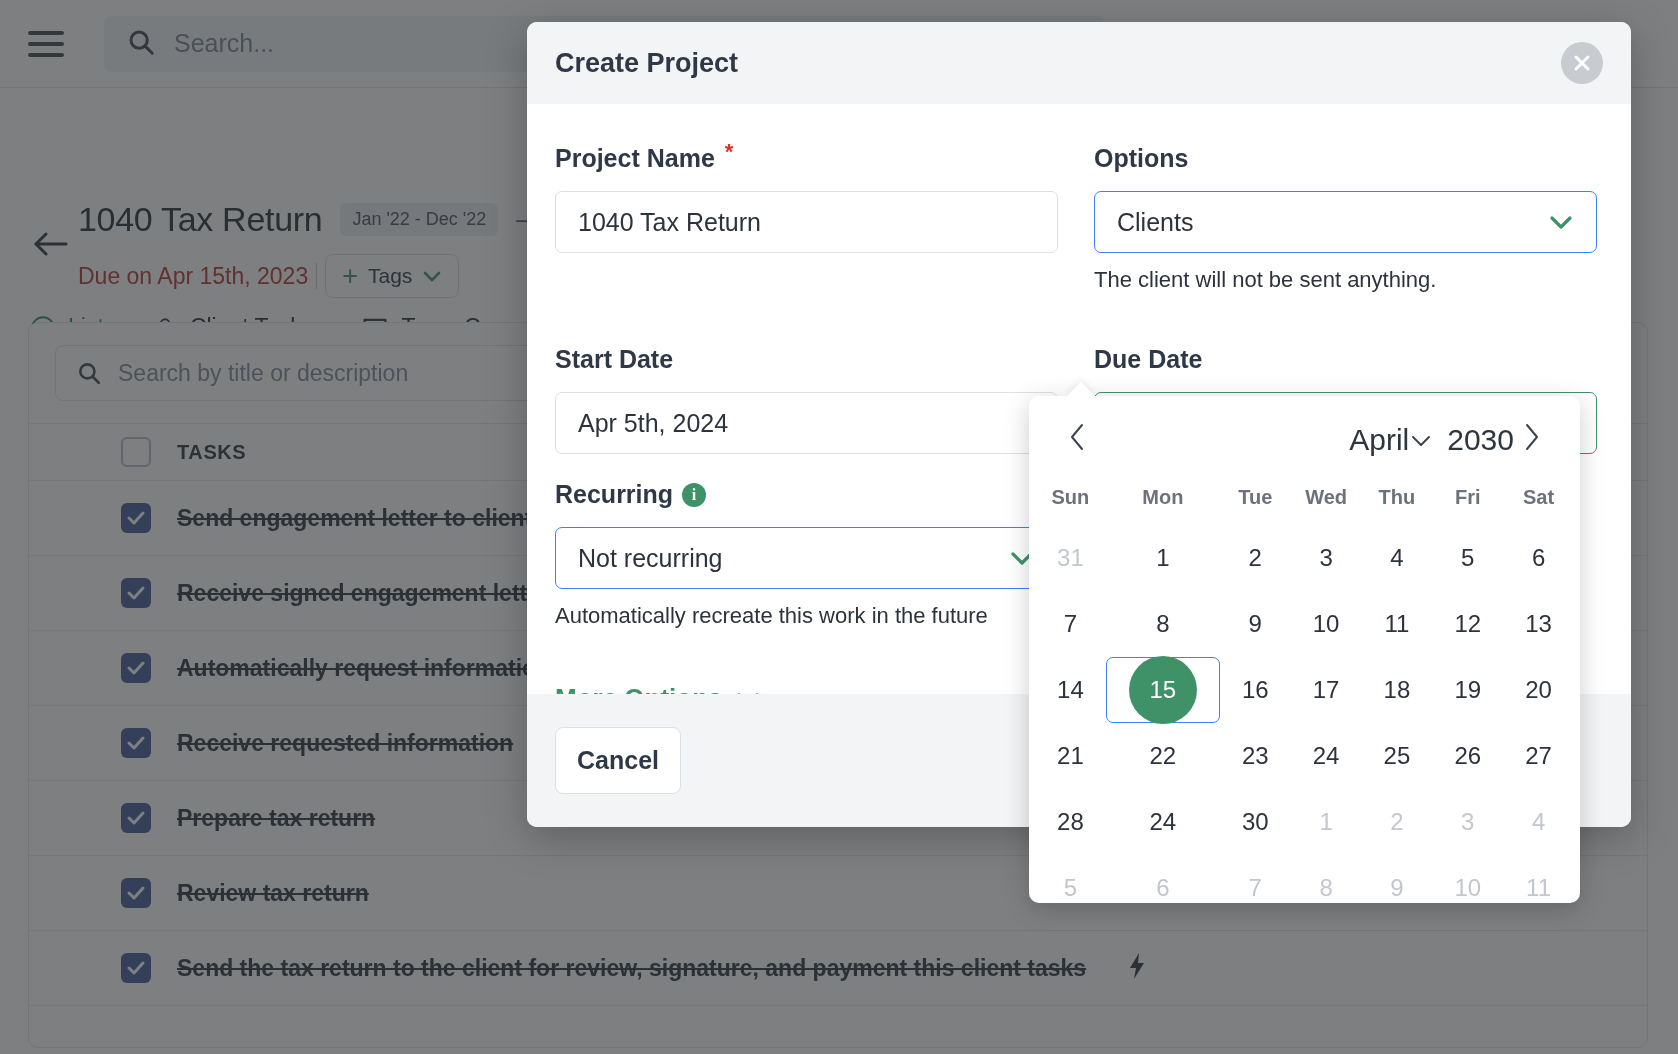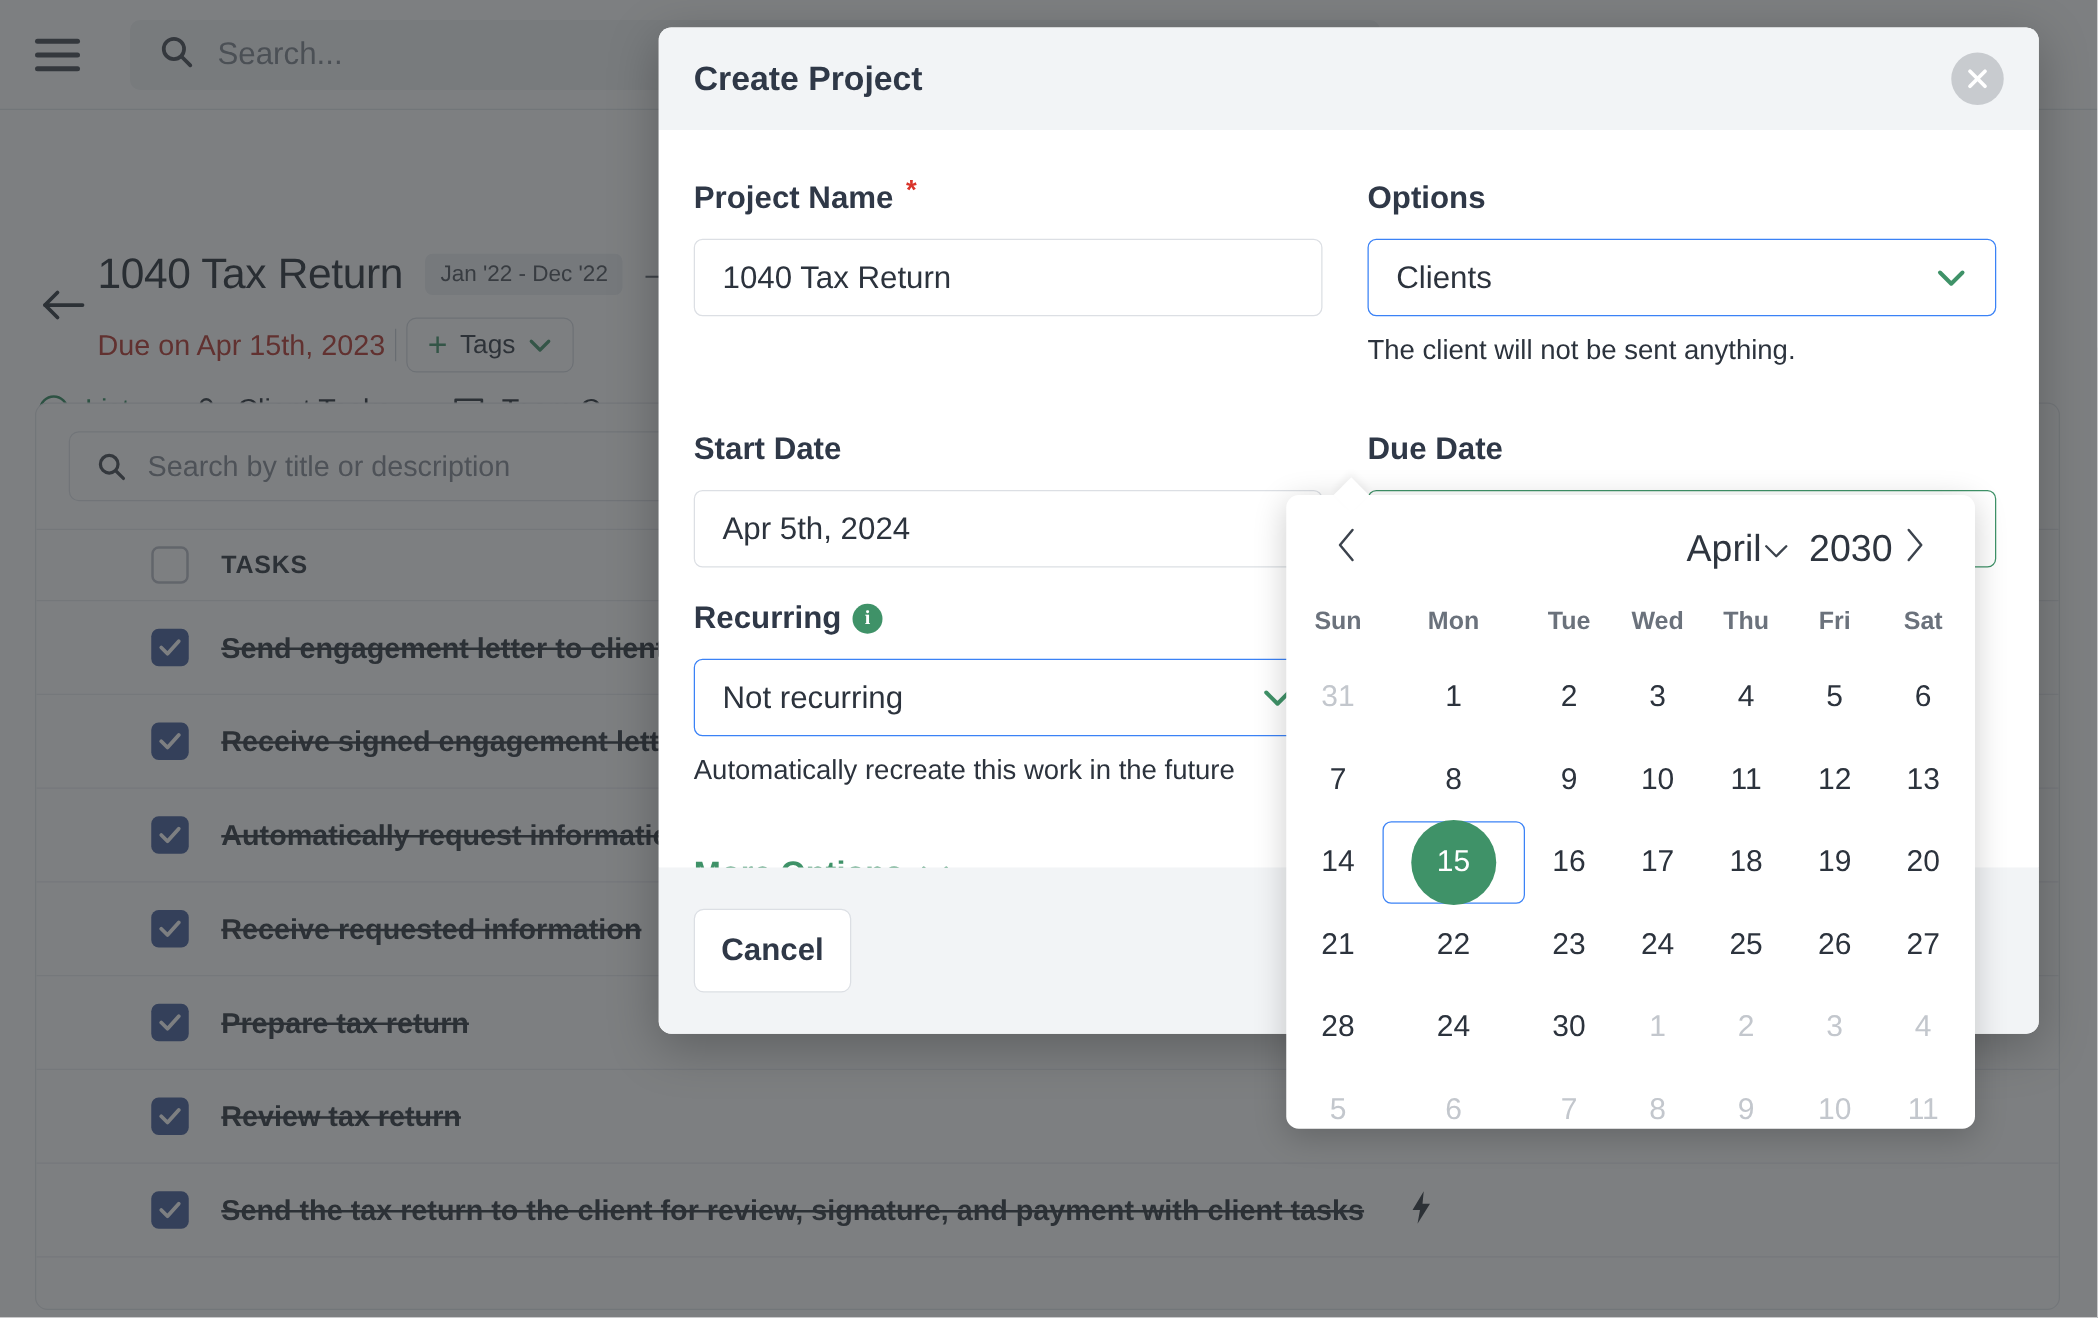--- a/index.html
+++ b/index.html
@@ -270,21 +270,21 @@
             </svg>
         </span>
         <span class="task-txt">Review tax return</span>
       </div>
       <div class="task-row">
         <span class="cb-on">
           <svg width="18" height="14" viewBox="0 0 18 14" fill="none" stroke="#fff" stroke-width="3">
               <polyline points="2,7 7,12 16,2" stroke-linecap="round" stroke-linejoin="round"></polyline>
             </svg>
         </span>
-        <span class="task-txt">Send the tax return to the client for review, signature, and payment with client tasks</span>
+        <span class="task-txt">Send the tax return to the client for review, signature, and payment this client tasks</span>
         <span class="bolt">
           <svg width="20" height="28" viewBox="0 0 20 28" fill="#2b323b">
               <polygon points="12,1 3,16 9,16 7,27 17,11 11,11"></polygon>
             </svg>
         </span>
       </div>
     </div>
   </div>
 
   <div class="scrim"></div>

